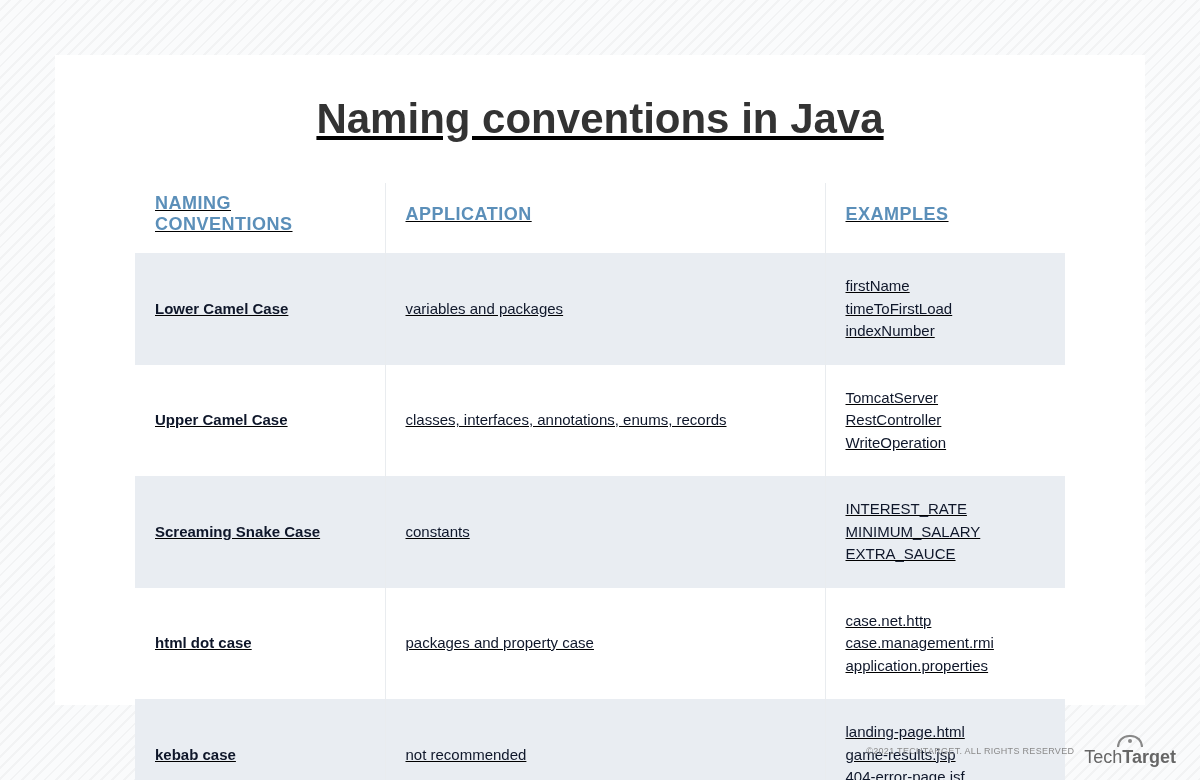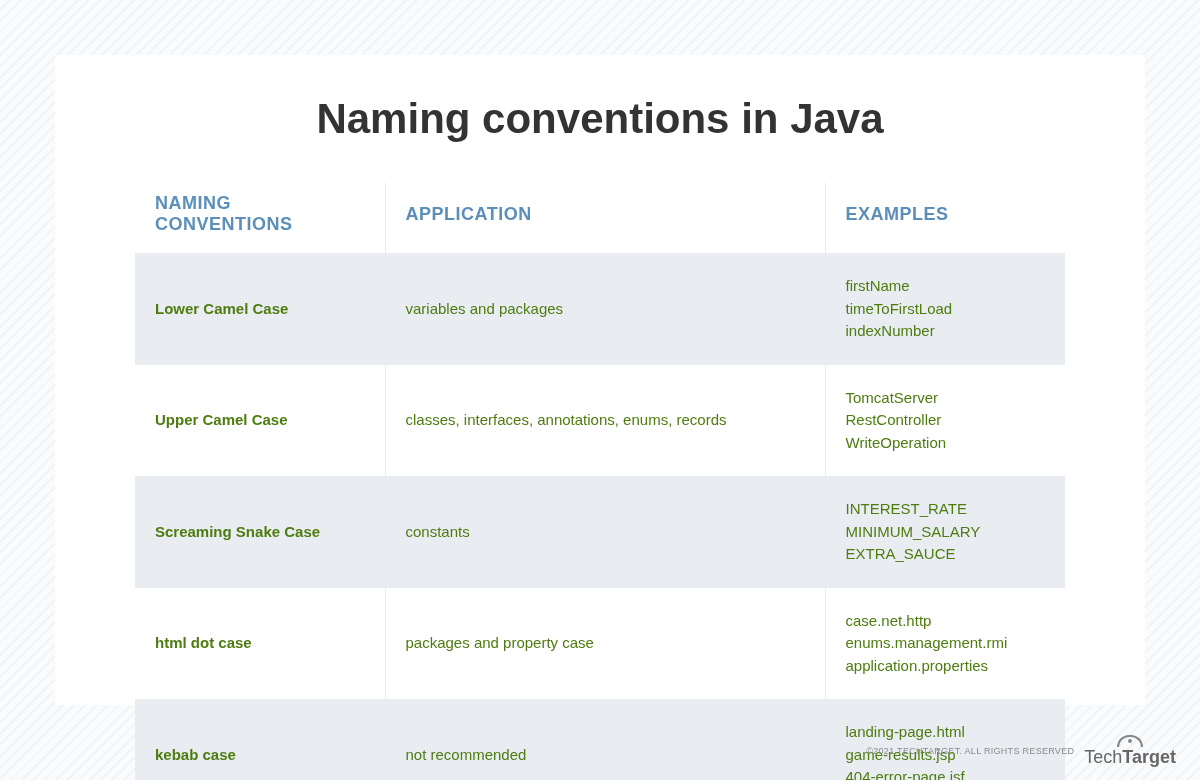--- a/index.html
+++ b/index.html
@@ -17,20 +17,21 @@
     position: relative;
   }
   .card {
     position: absolute;
     left: 55px;
     top: 55px;
     width: 1090px;
     height: 650px;
     background: #ffffff;
     padding: 40px 0 30px 0;
+    text-decoration: underline;
   }
   .title {
     text-align: center;
     font-size: 42px;
     font-weight: 800;
     color: #333333;
     margin-bottom: 40px;
   }
   .table {
     width: 930px;
@@ -44,21 +45,21 @@
     letter-spacing: 0.5px;
     color: #5b8fb9;
     text-transform: uppercase;
     padding: 10px 20px 18px 20px;
     border-right: 1px solid #e9ecef;
   }
   .table th:last-child { border-right: none; }
   .table td {
     padding: 22px 20px;
     font-size: 15px;
-    color: #4d7c0f;
+    color: #0f172a;
     vertical-align: middle;
     border-right: 1px solid #e9ecef;
     line-height: 1.5;
   }
   .table td:last-child { border-right: none; }
   .table tbody tr:nth-child(odd) td { background: #e9edf2; }
   .table tbody tr:nth-child(even) td { background: #ffffff; }
   .col-name { font-weight: 700; width: 250px; }
   .col-app  { width: 440px; }
   .col-ex   { width: 240px; }
@@ -142,21 +143,21 @@
           <span>INTEREST_RATE</span>
           <span>MINIMUM_SALARY</span>
           <span>EXTRA_SAUCE</span>
         </td>
       </tr>
       <tr>
         <td class="col-name">html dot case</td>
         <td class="col-app">packages and property case</td>
         <td class="col-ex examples">
           <span>case.net.http</span>
-          <span>enums.management.rmi</span>
+          <span>case.management.rmi</span>
           <span>application.properties</span>
         </td>
       </tr>
       <tr>
         <td class="col-name">kebab case</td>
         <td class="col-app">not recommended</td>
         <td class="col-ex examples">
           <span>landing-page.html</span>
           <span>game-results.jsp</span>
           <span>404-error-page.jsf</span>

